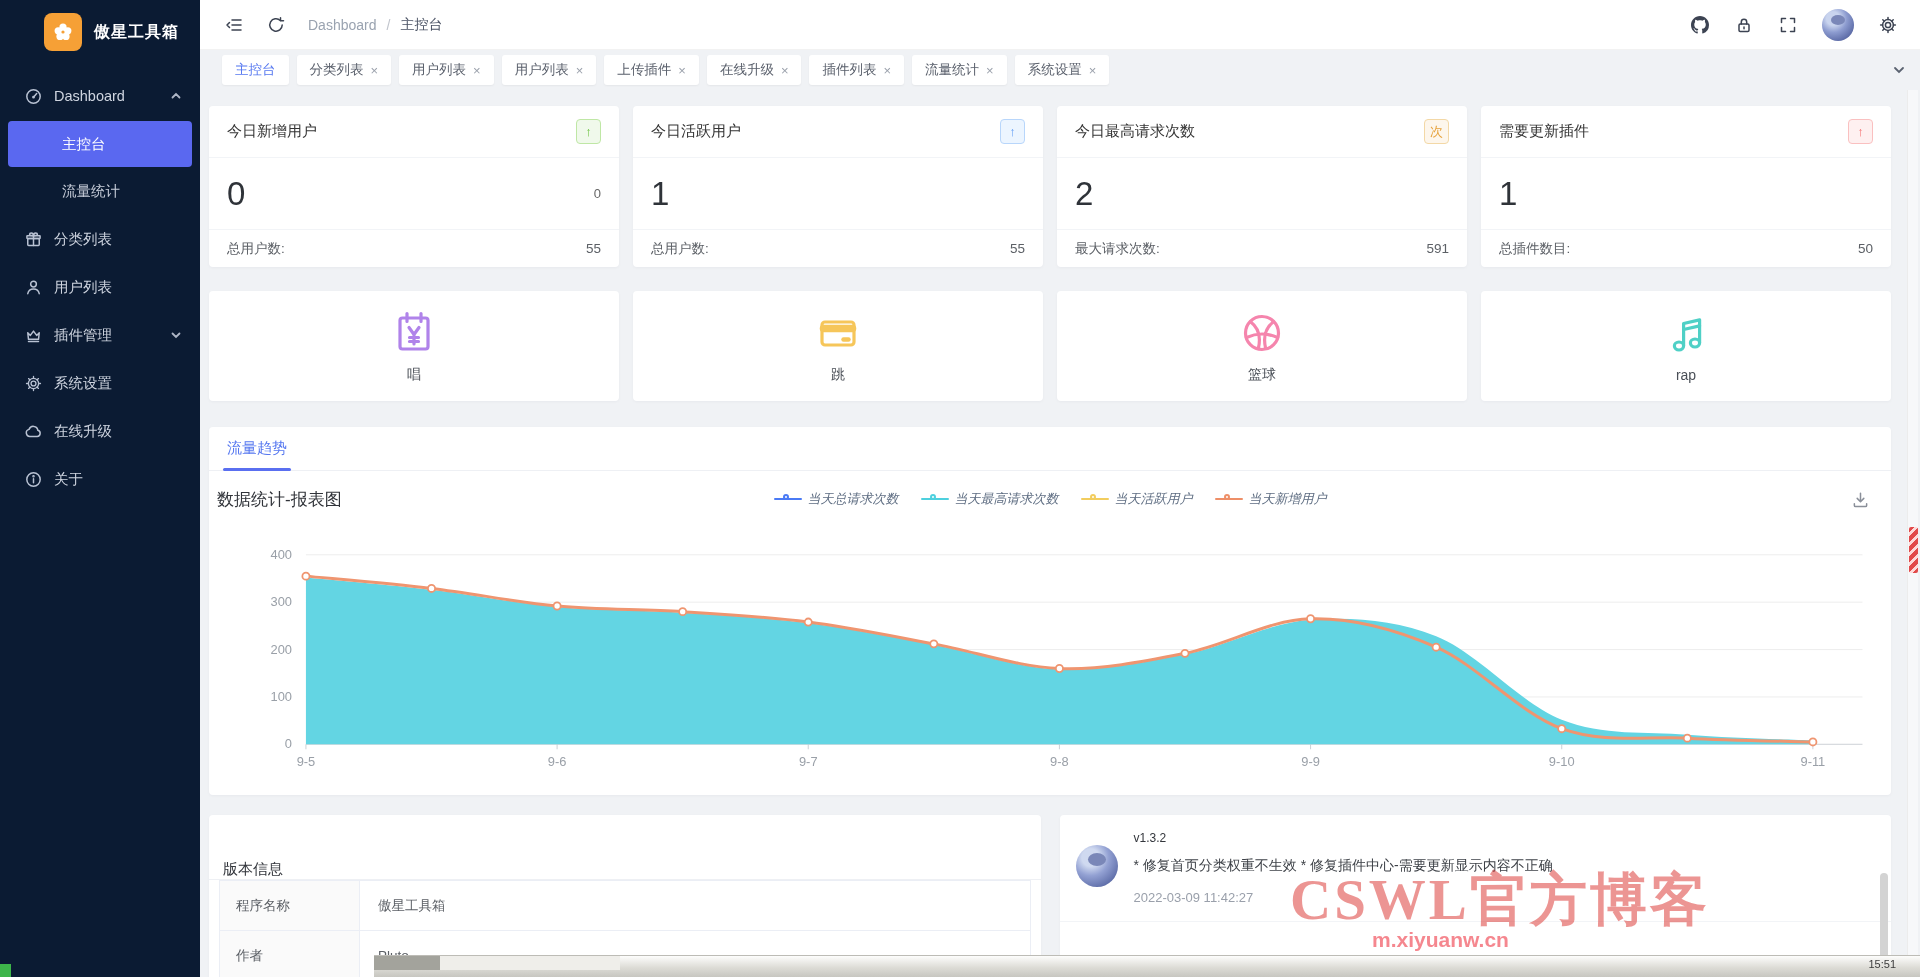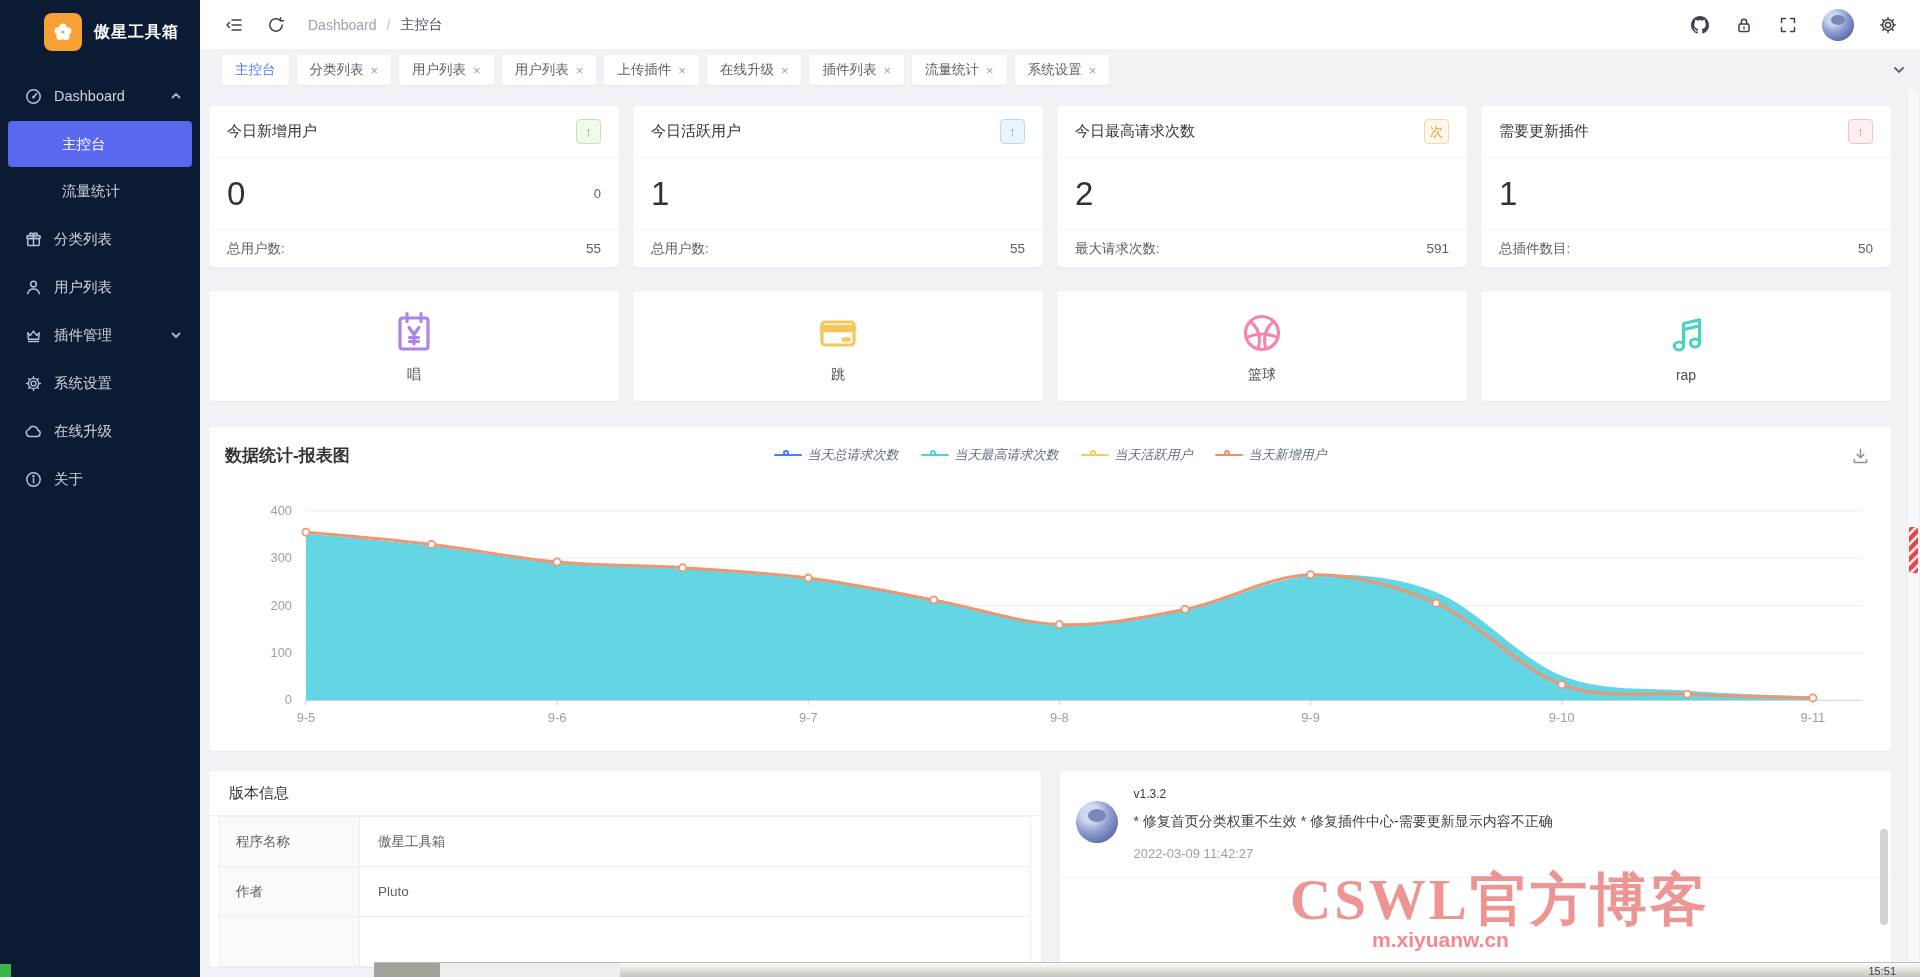--- a/index.html
+++ b/index.html
@@ -65,34 +65,34 @@
   .feature-card { height:110px; display:flex; flex-direction:column; align-items:center; justify-content:center; gap:9px; cursor:pointer; }
   .feature-card svg { width:48px; height:48px; fill:none; stroke-width:3.2; stroke-linecap:round; stroke-linejoin:round; }
   .feature-label { font-size:14px; color:#4a4f57; }
 
   
   .chart-card { margin-top:26px; }
   .panel-tabs { height:44px; border-bottom:1px solid #eef0f4; display:flex; align-items:flex-end; padding:0 14px; }
   .panel-tab { font-size:15px; color:#5577f0; padding:0 4px 12px; position:relative; cursor:pointer; }
   .panel-tab::after { content:""; position:absolute; left:0; right:0; bottom:-1px; height:3px; border-radius:2px; background:#5a6ff0; }
   .chart-header { position:relative; height:56px; display:flex; align-items:center; justify-content:center; }
-  .chart-title { position:absolute; left:16px; font-size:17px; font-weight:bold; color:#303339; }
+  .chart-title { position:absolute; left:8px; font-size:17px; font-weight:normal; color:#303339; }
   .legend { display:flex; align-items:center; gap:22px; }
   .legend-item { display:flex; align-items:center; gap:6px; cursor:pointer; }
   .lg-marker { position:relative; width:28px; height:10px; flex:none; }
   .lg-line { position:absolute; left:0; right:0; top:4px; height:2px; border-radius:1px; }
   .lg-dot { position:absolute; left:9px; top:0; width:6px; height:6px; border-radius:50%; background:#fff; border:2px solid; }
   .legend-label { font-size:13px; color:#5e6d82;font-style:italic; }
   .dl-icon { position:absolute; right:22px; color:#8a8f99; cursor:pointer; display:flex; }
   .dl-icon svg { width:17px; height:17px; stroke:currentColor; fill:none; stroke-width:1.6; stroke-linecap:round; stroke-linejoin:round; }
   #chart-holder { padding:4px 12px 10px 8px; }
 
   
   .bottom-row { display:grid; grid-template-columns:1fr 1fr; gap:19px; margin-top:20px; }
-  .panel-head { height:45px; display:flex; align-items:center; justify-content:space-between; padding:0 20px; border-bottom:1px solid #eef0f4; }
+  .panel-head { height:45px; display:flex; align-items:flex-end; justify-content:space-between; padding:0 14px; border-bottom:1px solid #eef0f4;margin-top:20px; }
   .panel-title { font-size:15px; color:#33363c; }
   .more-link { font-size:14px; color:#5577f0; cursor:pointer; }
   .vtable { margin:0 10px; border:1px solid #ebeef5; border-bottom:none; }
   .vrow { display:flex; border-bottom:1px solid #ebeef5; height:50px; }
   .vlabel { width:140px; background:#fafafa; border-right:1px solid #ebeef5; display:flex; align-items:center; padding:0 16px; font-size:13.5px; color:#5c6066; flex:none; }
   .vvalue { flex:1; display:flex; align-items:center; padding:0 18px; font-size:13.5px; color:#5c6066; }
   .activity-card { position:relative; }
   .activity-item { display:flex; gap:16px; padding:16px 30px 16px 16px; border-bottom:1px solid #f2f4f7; }
   .act-avatar { width:42px; height:42px; border-radius:50%; flex:none; margin-top:14px;
             background:radial-gradient(circle at 35% 30%, #cfd9f0 0 22%, #93a1d3 45%, #5f6ea9 78%, #49558a 100%); position:relative; overflow:hidden; }
@@ -104,21 +104,21 @@
   .act-scrollthumb { position:absolute; right:3px; top:58px; width:8px; height:96px; border-radius:4px; background:#d3d3d3; cursor:grab; }
 
   
   .watermark1 { position:absolute; left:1290px; top:862px; font-family:"Liberation Serif","DejaVu Serif",serif; font-weight:bold; font-size:57px; letter-spacing:3px; color:rgba(221,62,58,.55); z-index:20; pointer-events:none; white-space:nowrap; }
   .watermark2 { position:absolute; left:1372px; top:928px; font-weight:bold; font-size:21px; color:rgba(243,105,115,.8); z-index:20; pointer-events:none; }
   .page-scrollbar { position:absolute; top:90px; right:2px; bottom:14px; width:11px; background:#f7f8fa; border-left:1px solid #ececec; z-index:15; }
   .page-scrollthumb { position:absolute; left:1px; top:437px; width:9px; height:46px; border-radius:2px;
       background:repeating-linear-gradient(135deg,#e14a4a 0 4px,#ffd9d9 4px 7px); cursor:grab; }
   .bottom-strip { position:absolute; left:0; bottom:0; width:1920px; height:14px; z-index:30; }
   .strip-green { position:absolute; left:0; bottom:0; width:11px; height:13px; background:#3db54a; }
-  .strip-band { position:absolute; left:374px; right:0; bottom:0; height:15px; background:linear-gradient(180deg,#fdfdfc 0%,#dddcd6 55%,#c7c6c0 100%); border-top:1px solid #bdbcb6; }
+  .strip-band { position:absolute; left:374px; right:0; bottom:0; height:22px; background:linear-gradient(180deg,#fdfdfc 0%,#dddcd6 55%,#c7c6c0 100%); border-top:1px solid #bdbcb6; }
   .strip-seg1 { position:absolute; left:0; top:0; width:66px; height:14px; background:#a3a39c; }
   .strip-seg2 { position:absolute; left:66px; top:0; width:180px; height:14px; background:#efeeea; }
   .strip-clock { position:absolute; right:24px; top:2px; font-size:11px; color:#3c3c3c; }
 
   svg.fill-icon { fill:currentColor !important; stroke:none !important; }
 </style>
 </head>
 <body>
 
 <div class="app">
@@ -407,20 +407,23 @@
               <ellipse cx="17" cy="36" rx="4.6" ry="4"></ellipse>
               <ellipse cx="33" cy="33" rx="4.6" ry="4"></ellipse>
               <path d="M21.6 35.5V13.5l16-3.6v22.6"></path>
               <path d="M21.6 19.5l16-3.6"></path>
             </svg>
           <span class="feature-label">rap</span>
         </div>
       </div>
 
       <div class="card chart-card">
+        <div class="panel-tabs">
+          <span class="panel-tab">流量趋势</span>
+        </div>
         <div class="chart-header">
           <span class="chart-title">数据统计-报表图</span>
           <div class="legend">
             <span class="legend-item">
               <span class="lg-marker">
                   <span class="lg-line" style="background: rgb(74, 122, 245);"></span>
                   <span class="lg-dot" style="border-color: rgb(74, 122, 245);"></span>
                 </span>
               <span class="legend-label">当天总请求次数</span>
             </span>

